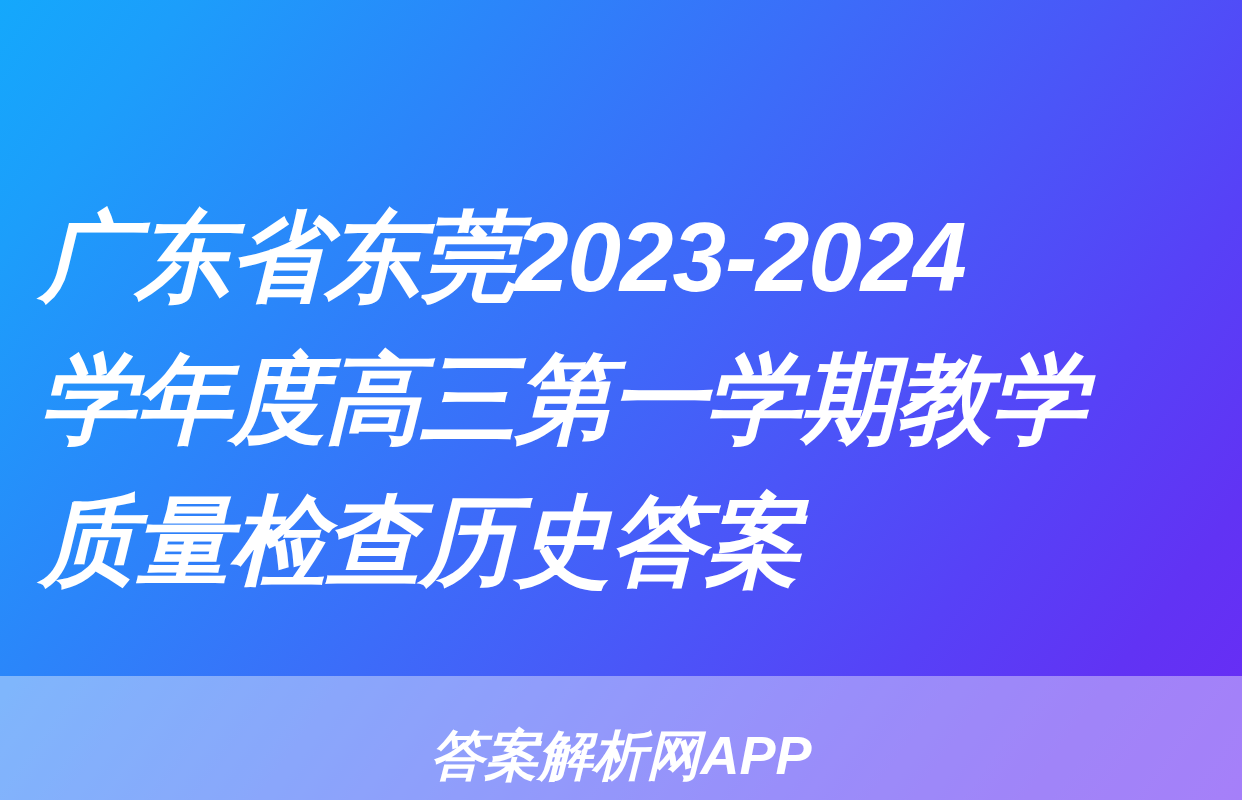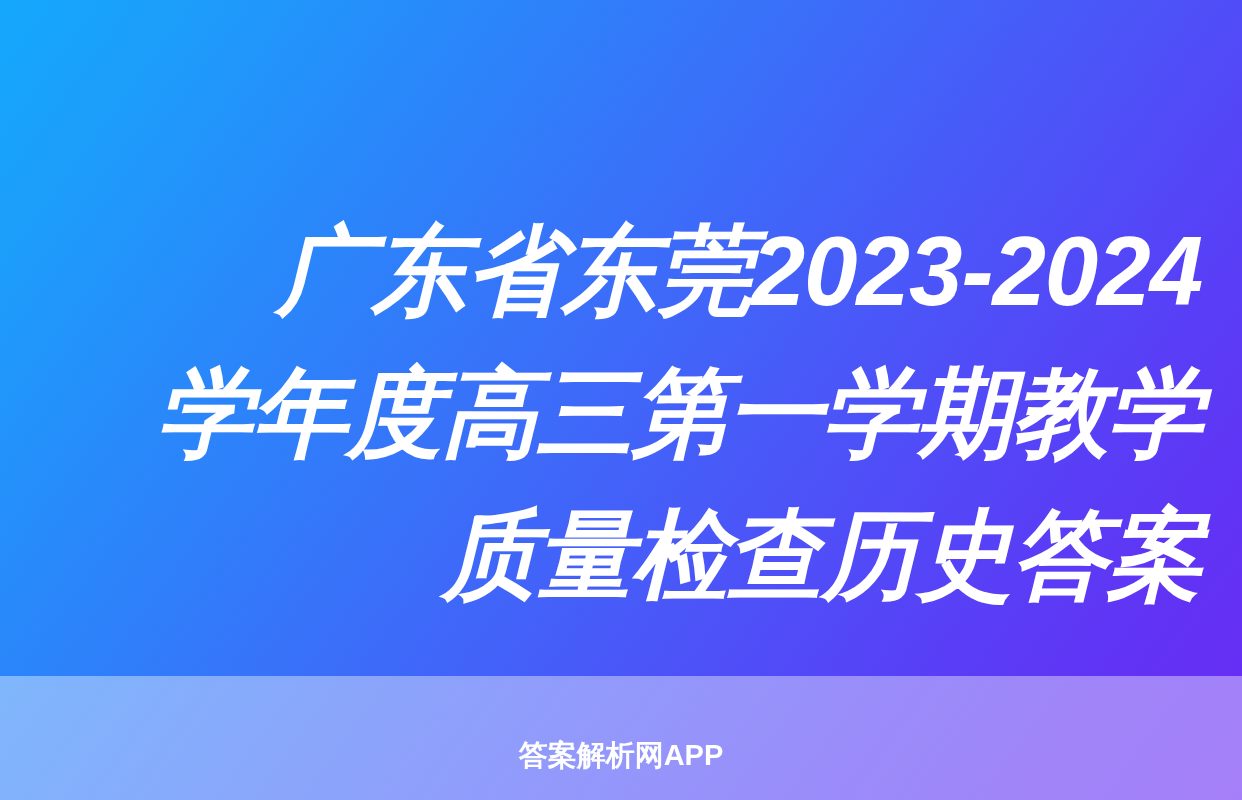--- a/index.html
+++ b/index.html
@@ -24,22 +24,22 @@
                 #5741F7 76%,
                 #6133F4 88%,
                 #6A2BF5 100%);
   }
 
   
   .title-block {
     position: absolute;
     left: 0;
     right: 0;
-    top: 200px;
-    text-align: right;
+    top: 186px;
+    text-align: left;
     padding: 0 28px;
     box-sizing: border-box;
   }
 
   .title-line {
     display: block;
     color: #ffffff;
     font-weight: 700;
     font-style: italic;
     font-size: 98px;
@@ -59,21 +59,22 @@
     height: 124px;
     background: rgba(255, 255, 255, 0.40);
     display: flex;
     align-items: center;
     justify-content: center;
   }
 
   .watermark-text {
     color: #ffffff;
     font-weight: 700;
-    font-size: 29px;
+    font-style: italic;
+    font-size: 54px;
     line-height: 45px;
     letter-spacing: 0px;
     white-space: nowrap;
     margin-top: 34px;
   }
 </style>
 </head>
 <body>
 
 <div id="poster">

